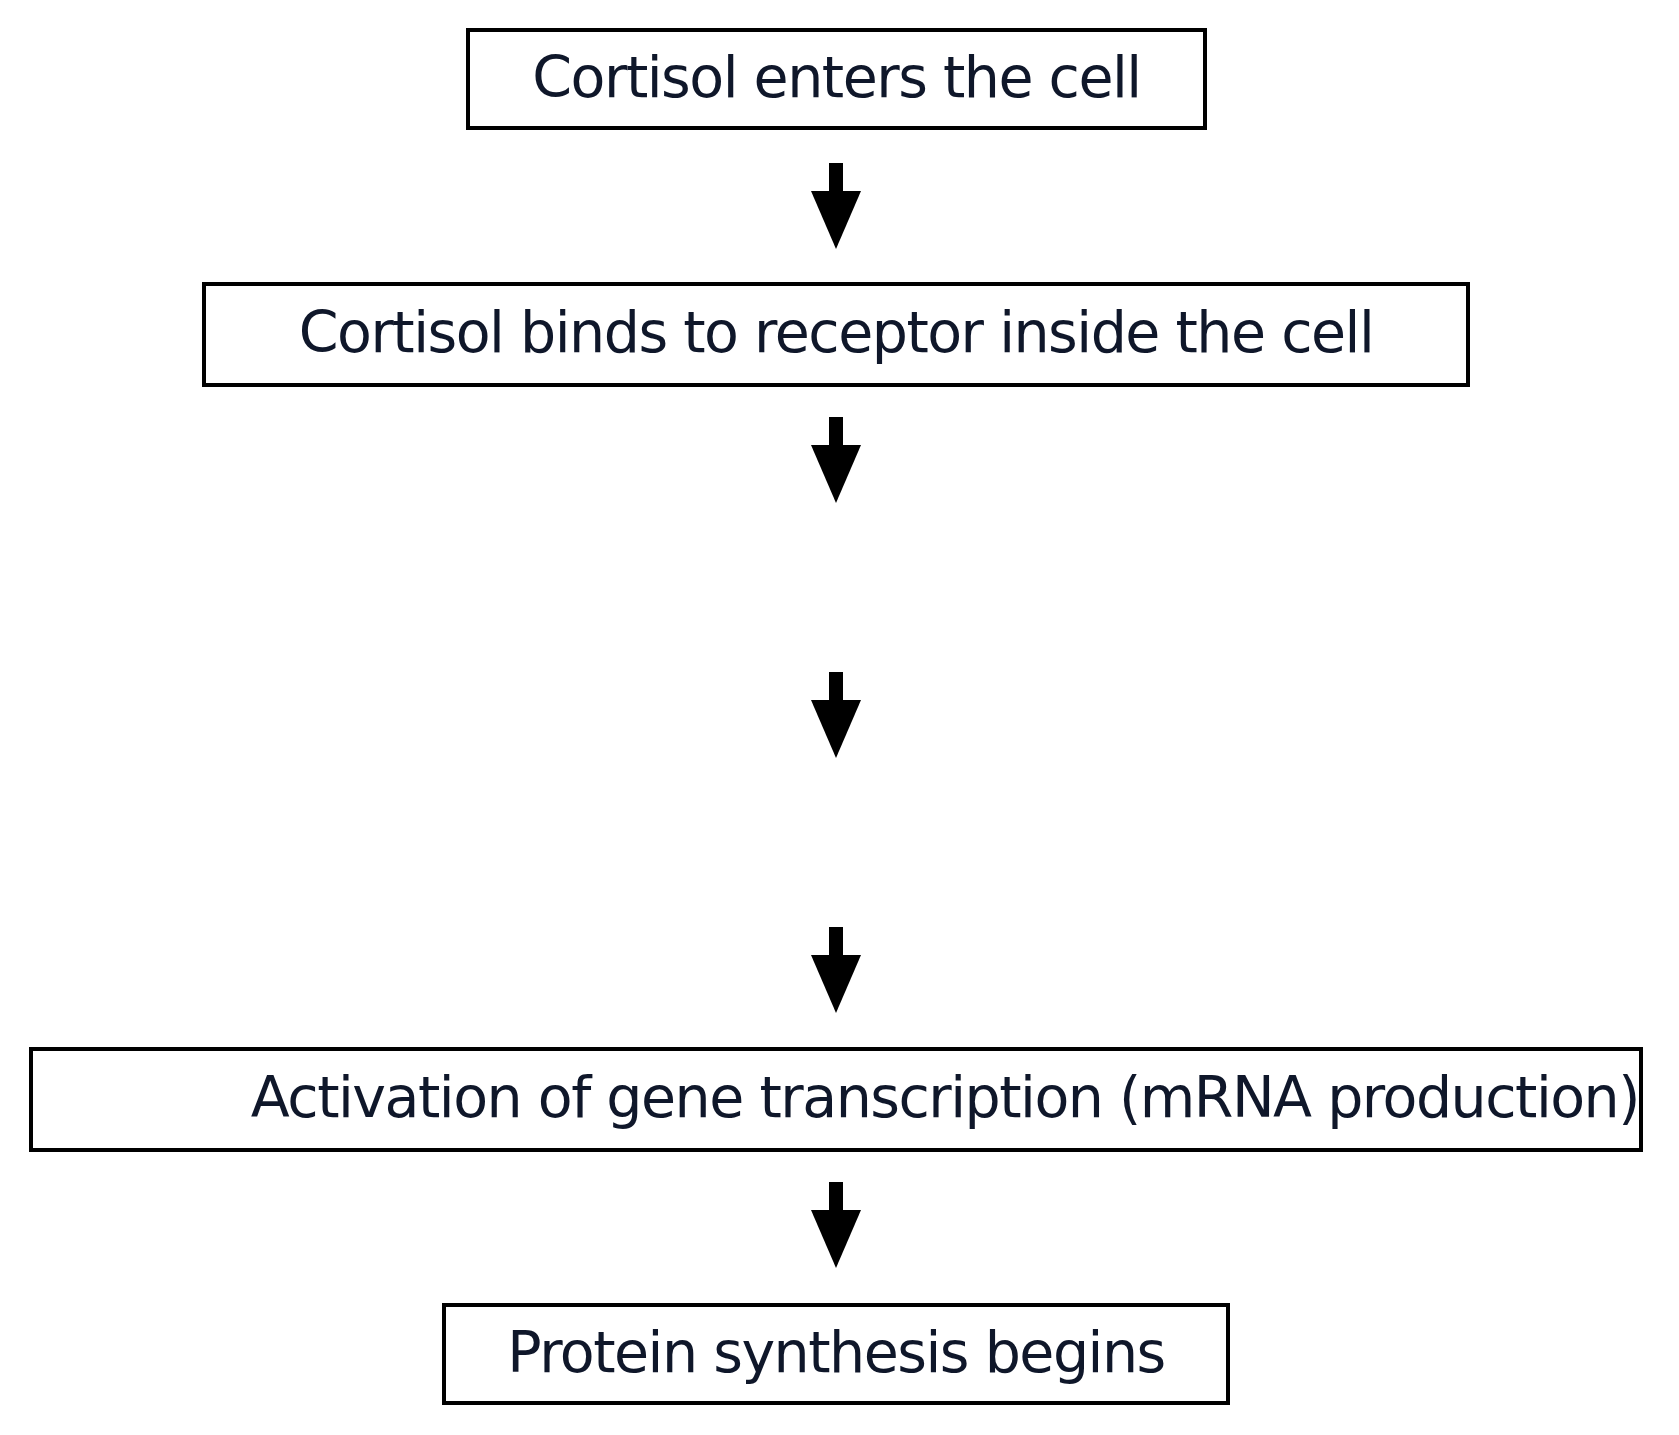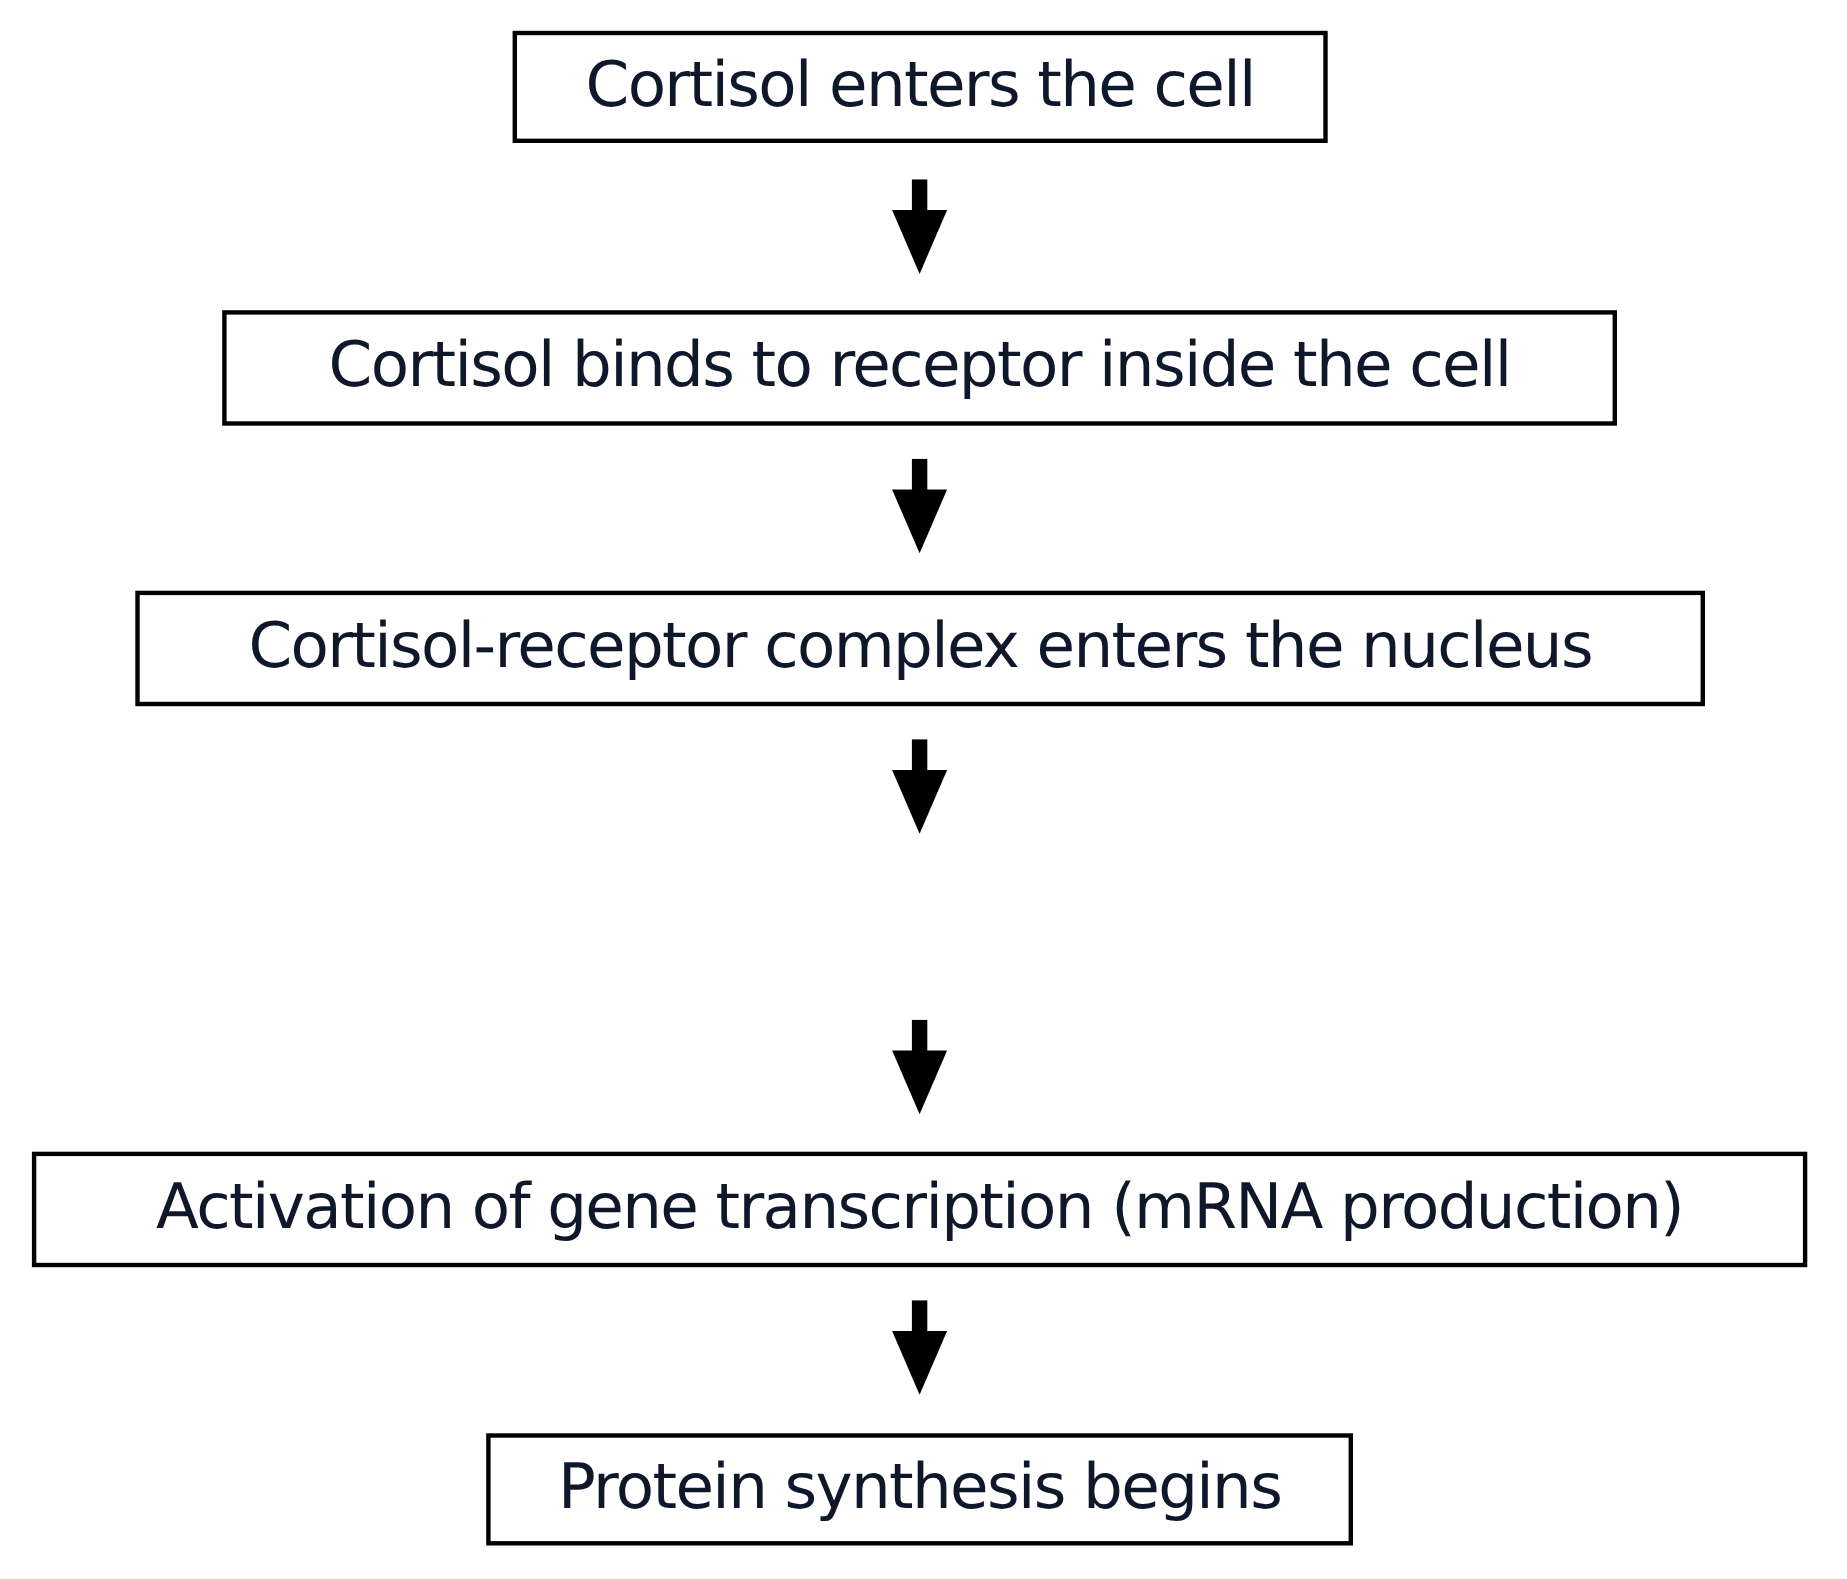--- a/index.html
+++ b/index.html
@@ -40,21 +40,21 @@
   }
   .flow-arrow svg { display: block; }
   .flow-arrow svg polygon,
   .flow-arrow svg rect { fill: #000000; }
 
   
   .b1 { left: 466px;  top: 28px;   width: 741px;  height: 102px; }
   .b2 { left: 202px;  top: 282px;  width: 1268px; height: 105px; align-items: center; }
   .b3 { left: 123px;  top: 537px;  width: 1427px; height: 105px; }
   .b4 { left: 110px;  top: 792px;  width: 1452px; height: 105px; }
-  .b5 { left: 29px;   top: 1047px; width: 1614px; height: 105px; }
+  .b5 { left: 29px;   top: 1047px; width: 1614px; height: 105px; justify-content: flex-end; }
   .b6 { left: 442px;  top: 1303px; width: 788px;  height: 102px; }
 
   .a1 { top: 163px; }
   .a2 { top: 417px; }
   .a3 { top: 672px; }
   .a4 { top: 927px; }
   .a5 { top: 1182px; }
 </style>
 </head>
 <body>
@@ -76,23 +76,20 @@
     <span class="flow-label">Cortisol binds to receptor inside the cell</span>
   </div>
 
   <div class="flow-arrow a2">
     <svg width="52" height="86" viewBox="0 0 52 86" aria-hidden="true">
       <rect x="19" y="0" width="14" height="32"></rect>
       <polygon points="1,28 51,28 26,86"></polygon>
     </svg>
   </div>
 
-  <div class="flow-box b3">
-    <span class="flow-label">Cortisol-receptor complex enters the nucleus</span>
-  </div>
 
   <div class="flow-arrow a3">
     <svg width="52" height="86" viewBox="0 0 52 86" aria-hidden="true">
       <rect x="19" y="0" width="14" height="32"></rect>
       <polygon points="1,28 51,28 26,86"></polygon>
     </svg>
   </div>
 
 
   <div class="flow-arrow a4">

